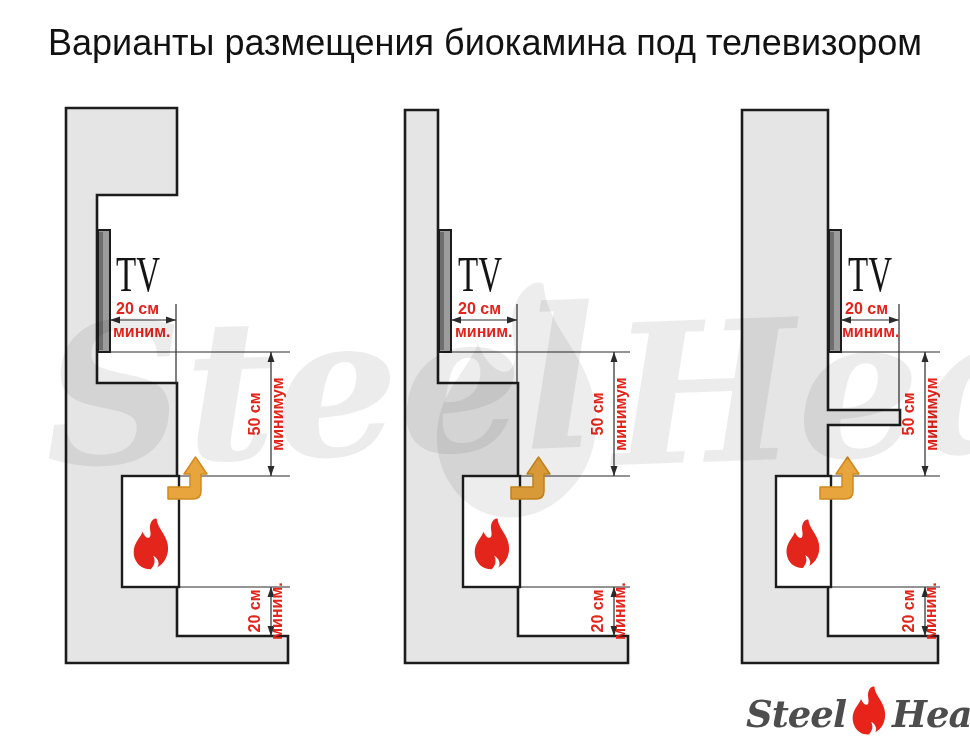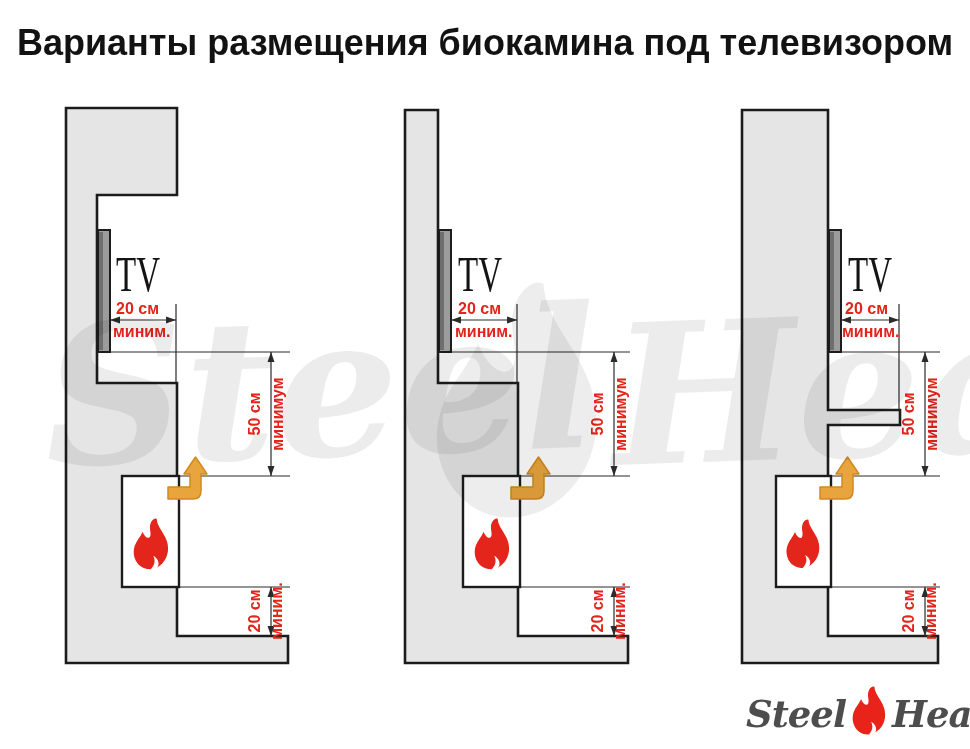--- a/index.html
+++ b/index.html
@@ -1,20 +1,20 @@
 <!DOCTYPE html>
 <html><head>
 <meta charset="utf-8">
 <style>
   html,body{margin:0;padding:0;background:#ffffff;}
   .canvas{position:relative;width:970px;height:749px;background:#ffffff;overflow:hidden;
           font-family:"Liberation Sans",sans-serif;}
   .layer{position:absolute;left:0;top:0;width:970px;height:749px;}
   .page-title{position:absolute;left:0;top:22px;width:970px;text-align:center;
-              font-size:36px;font-weight:700;color:#121212;letter-spacing:0;z-index:5;}
+              font-size:36px;font-weight:400;color:#121212;letter-spacing:0;z-index:5;}
   
   .watermark{z-index:2;pointer-events:none;}
   .wm-text{position:absolute;font-family:"DejaVu Serif","Liberation Serif",serif;
            font-style:italic;font-weight:700;font-size:195px;line-height:1;
            color:rgba(0,0,0,0.075);white-space:nowrap;}
   .wm-steel{left:44px;top:290px;transform:rotate(-2deg);}
   .wm-heat{left:612px;top:290px;transform:rotate(-2deg);}
   .wm-flame{position:absolute;left:412px;top:280px;}
   
   .wall-fill{fill:#e5e5e5;stroke:none;}

